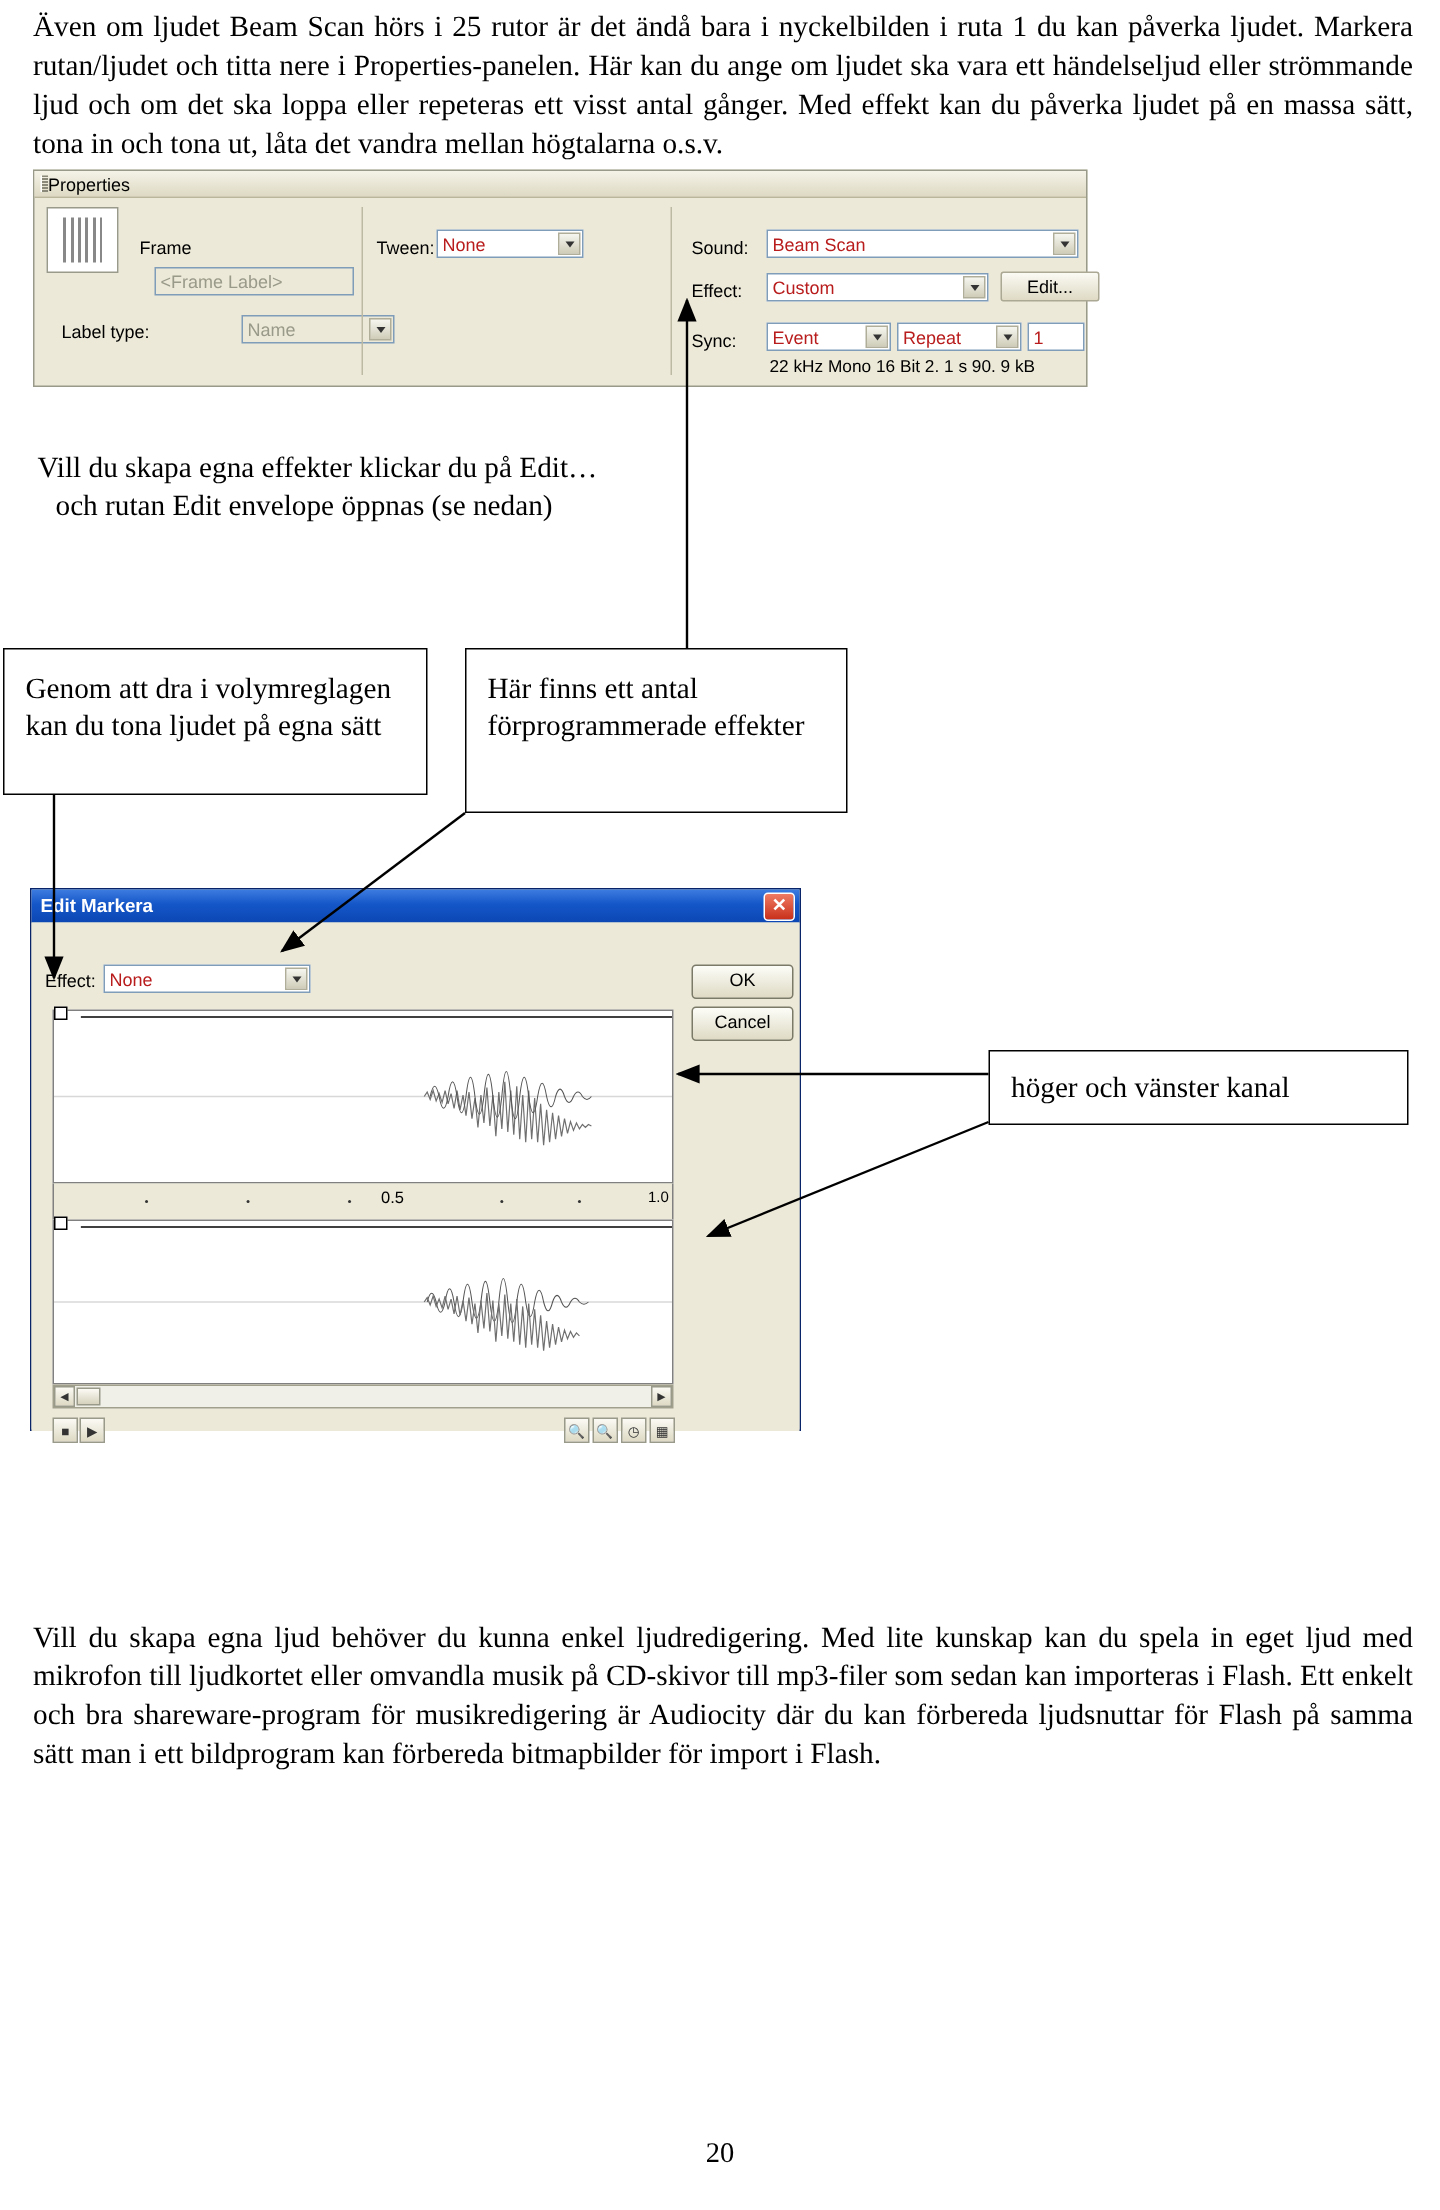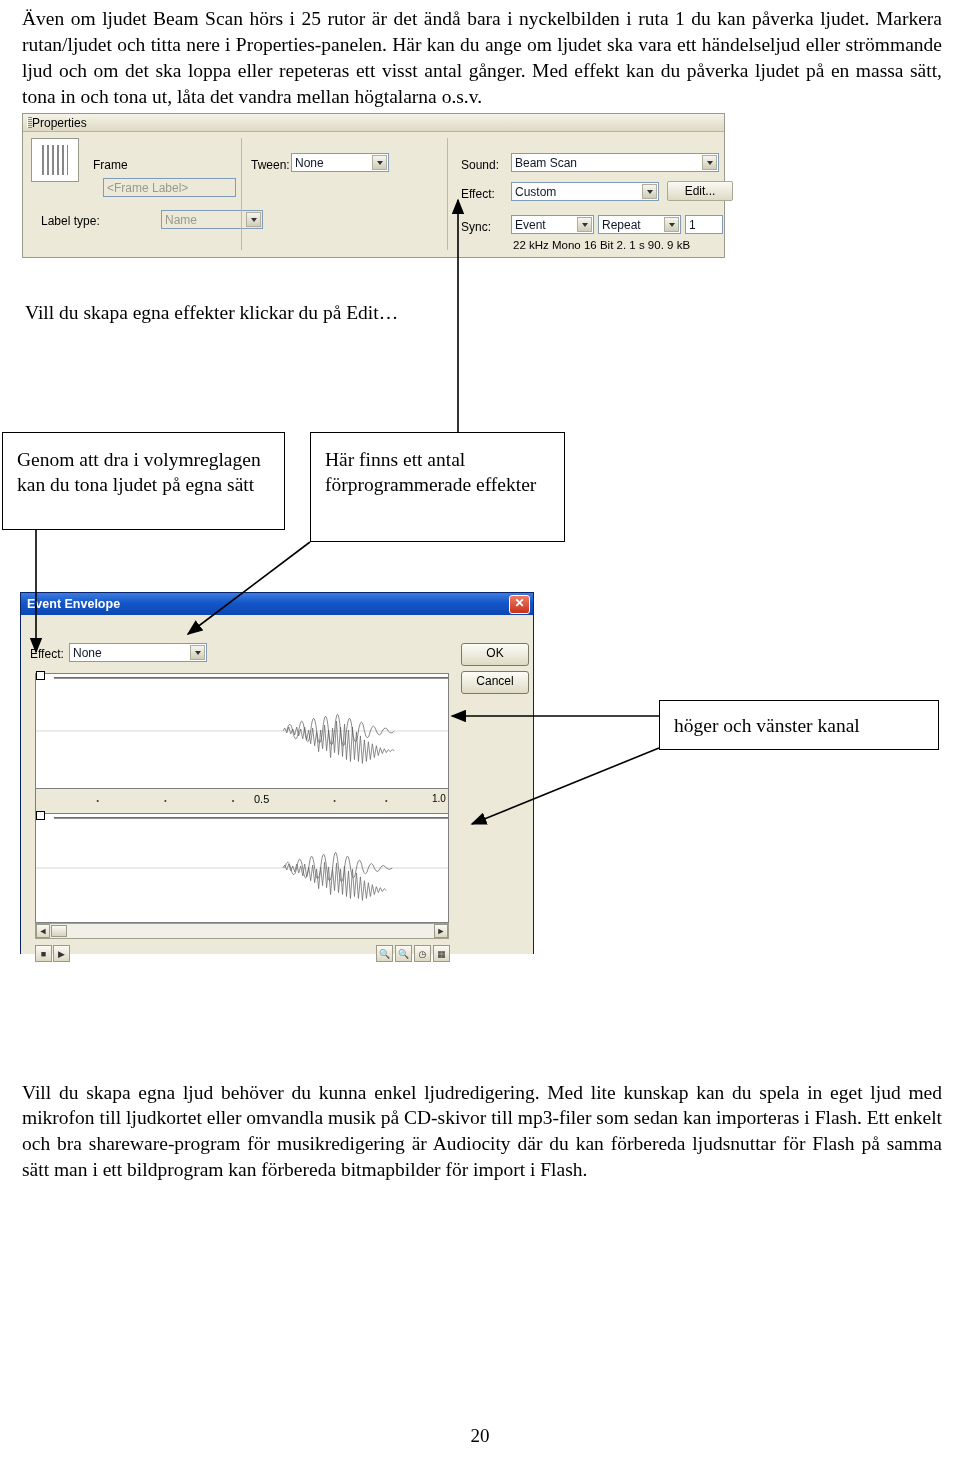--- a/index.html
+++ b/index.html
@@ -87,21 +87,21 @@
     font-size: 12px;
     color: #000;
     font-family: "Liberation Sans", sans-serif;
   }
   .field {
     position: absolute;
     background: #fff;
     border: 1px solid #7f9db9;
     box-sizing: border-box;
     font-size: 12px;
-    color: #0f172a;
+    color: #b91c1c;
     padding: 1px 3px;
     font-family: "Liberation Sans", sans-serif;
     line-height: 16px;
     height: 19px;
     white-space: nowrap;
     overflow: hidden;
   }
   .field.disabled {
     background: #ece9d8;
     color: #9a9a8a;
@@ -331,37 +331,38 @@
         <span class="arrow"></span>
       </div>
       <div class="field" style="left:662px; top:83px; width:38px;">1</div>
 
       <span class="audioinfo" style="left:490px; top:107px;">22 kHz Mono 16 Bit 2. 1 s 90. 9 kB</span>
     </div>
   </div>
 
   <div class="ann" style="left:25px; top:300px; width:520px;">
     <div>Vill du skapa egna effekter klickar du på Edit…</div>
+    <div style="padding-left:12px;">och rutan Edit envelope öppnas (se nedan)</div>
   </div>
 
   <div class="box" style="left:310px; top:432px; width:255px; height:110px;">
     <span>Här finns ett antal förprogrammerade effekter</span>
   </div>
 
   <div class="box" style="left:2px; top:432px; width:283px; height:98px;">
     <span>Genom att dra i volymreglagen kan du tona ljudet på egna sätt</span>
   </div>
 
   <div class="box" style="left:659px; top:700px; width:280px; height:50px; padding-top:12px; padding-left:14px;">
     <span>höger och vänster kanal</span>
   </div>
 
   <div class="env">
     <div class="env-title">
-      <span>Event Envelope</span>
+      <span>Edit Markera</span>
       <span class="env-close">✕</span>
     </div>
     <div class="env-body">
 
       <span class="lbl" style="left:9px; top:32px;">Effect:</span>
       <div class="field combo" style="left:48px; top:28px; width:138px;">
         <span>None</span>
         <span class="arrow"></span>
       </div>
 

